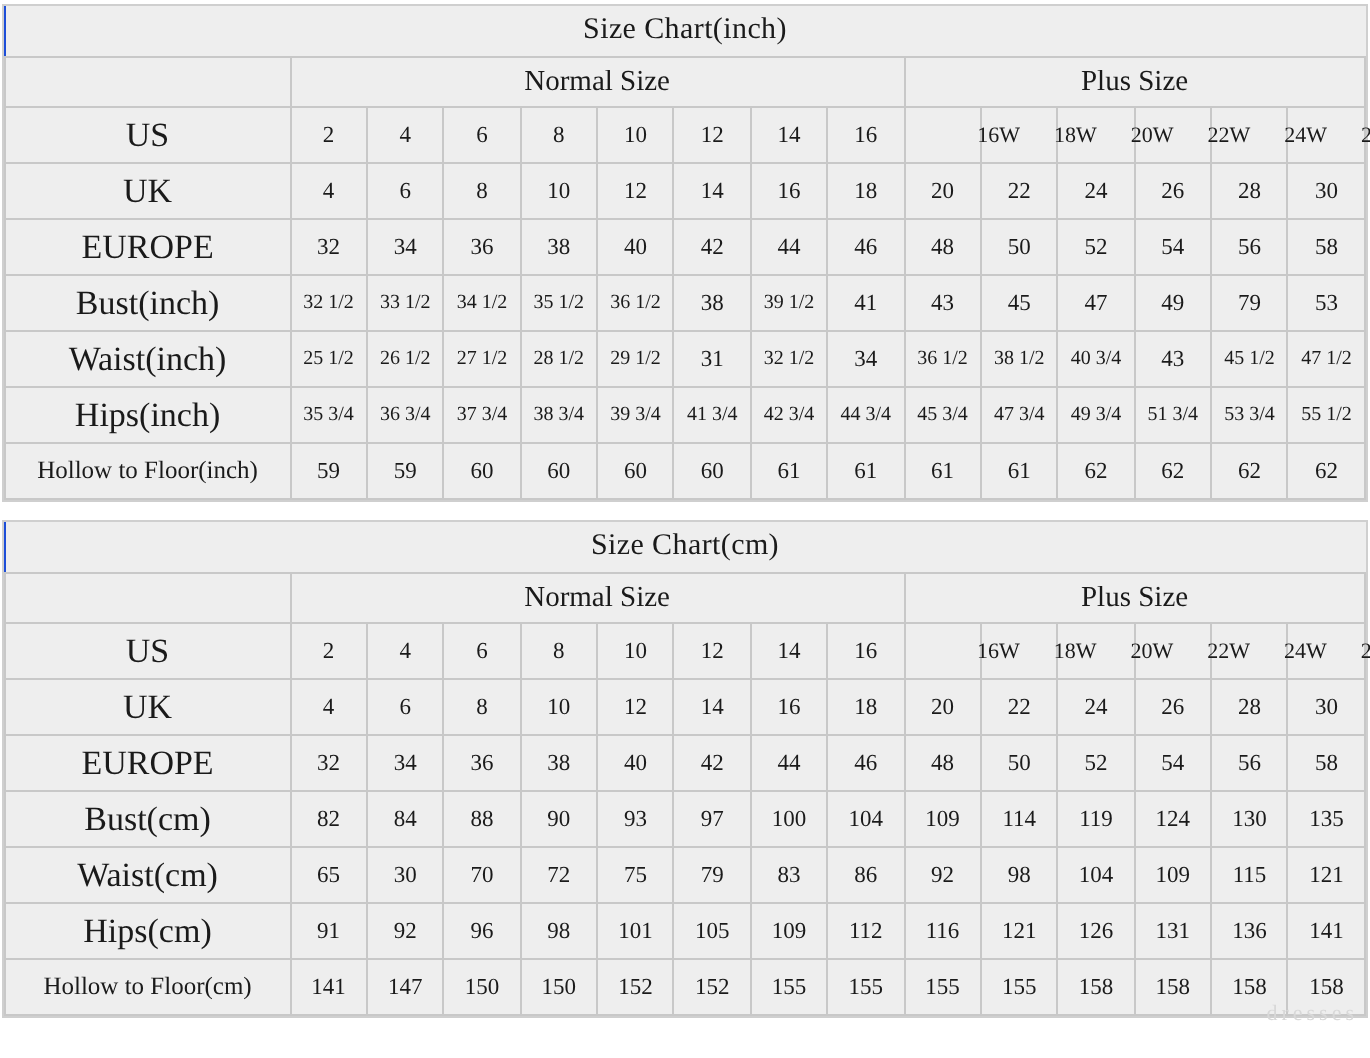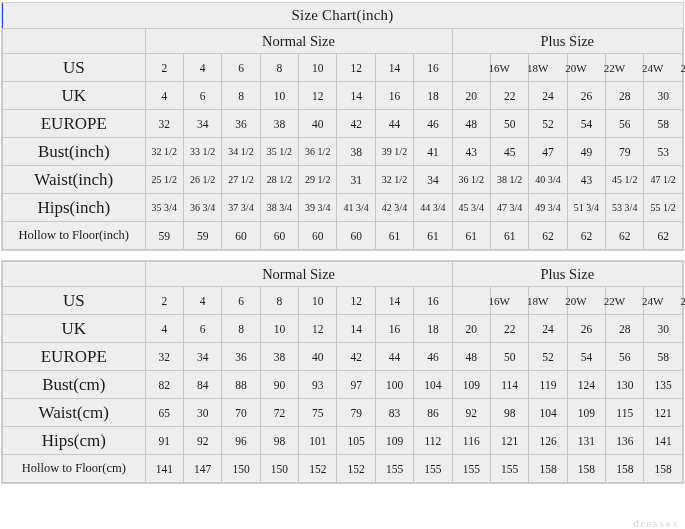--- a/index.html
+++ b/index.html
@@ -90,21 +90,21 @@
     font-size: 11px;
     padding-left: 36px;
   }
   
   col.c-label { width: 140px; }
   col.c-data  { width: 37.7px; }
 
   .watermark {
     position: absolute;
     right: 6px;
-    bottom: 2px;
+    bottom: 18px;
     font-size: 11px;
     color: #d8d8d8;
     letter-spacing: 2px;
     font-family: "Liberation Serif", serif;
     user-select: none;
   }
 </style>
 </head>
 <body>
 
@@ -282,20 +282,23 @@
           <col class="c-data">
         <col class="c-data">
           <col class="c-data">
           <col class="c-data">
           <col class="c-data">
         <col class="c-data">
           <col class="c-data">
       </colgroup>
       <tbody>
         <tr>
+          <td class="title-cell" colspan="15">Size Chart(cm)</td>
+        </tr>
+        <tr>
           <td class="group-cell group-blank"></td>
           <td class="group-cell" colspan="8">Normal Size</td>
           <td class="group-cell" colspan="6">Plus Size</td>
         </tr>
 
         <tr>
           <td class="label-cell">US</td>
           <td class="val-cell">2</td>
           <td class="val-cell">4</td>
           <td class="val-cell">6</td>

